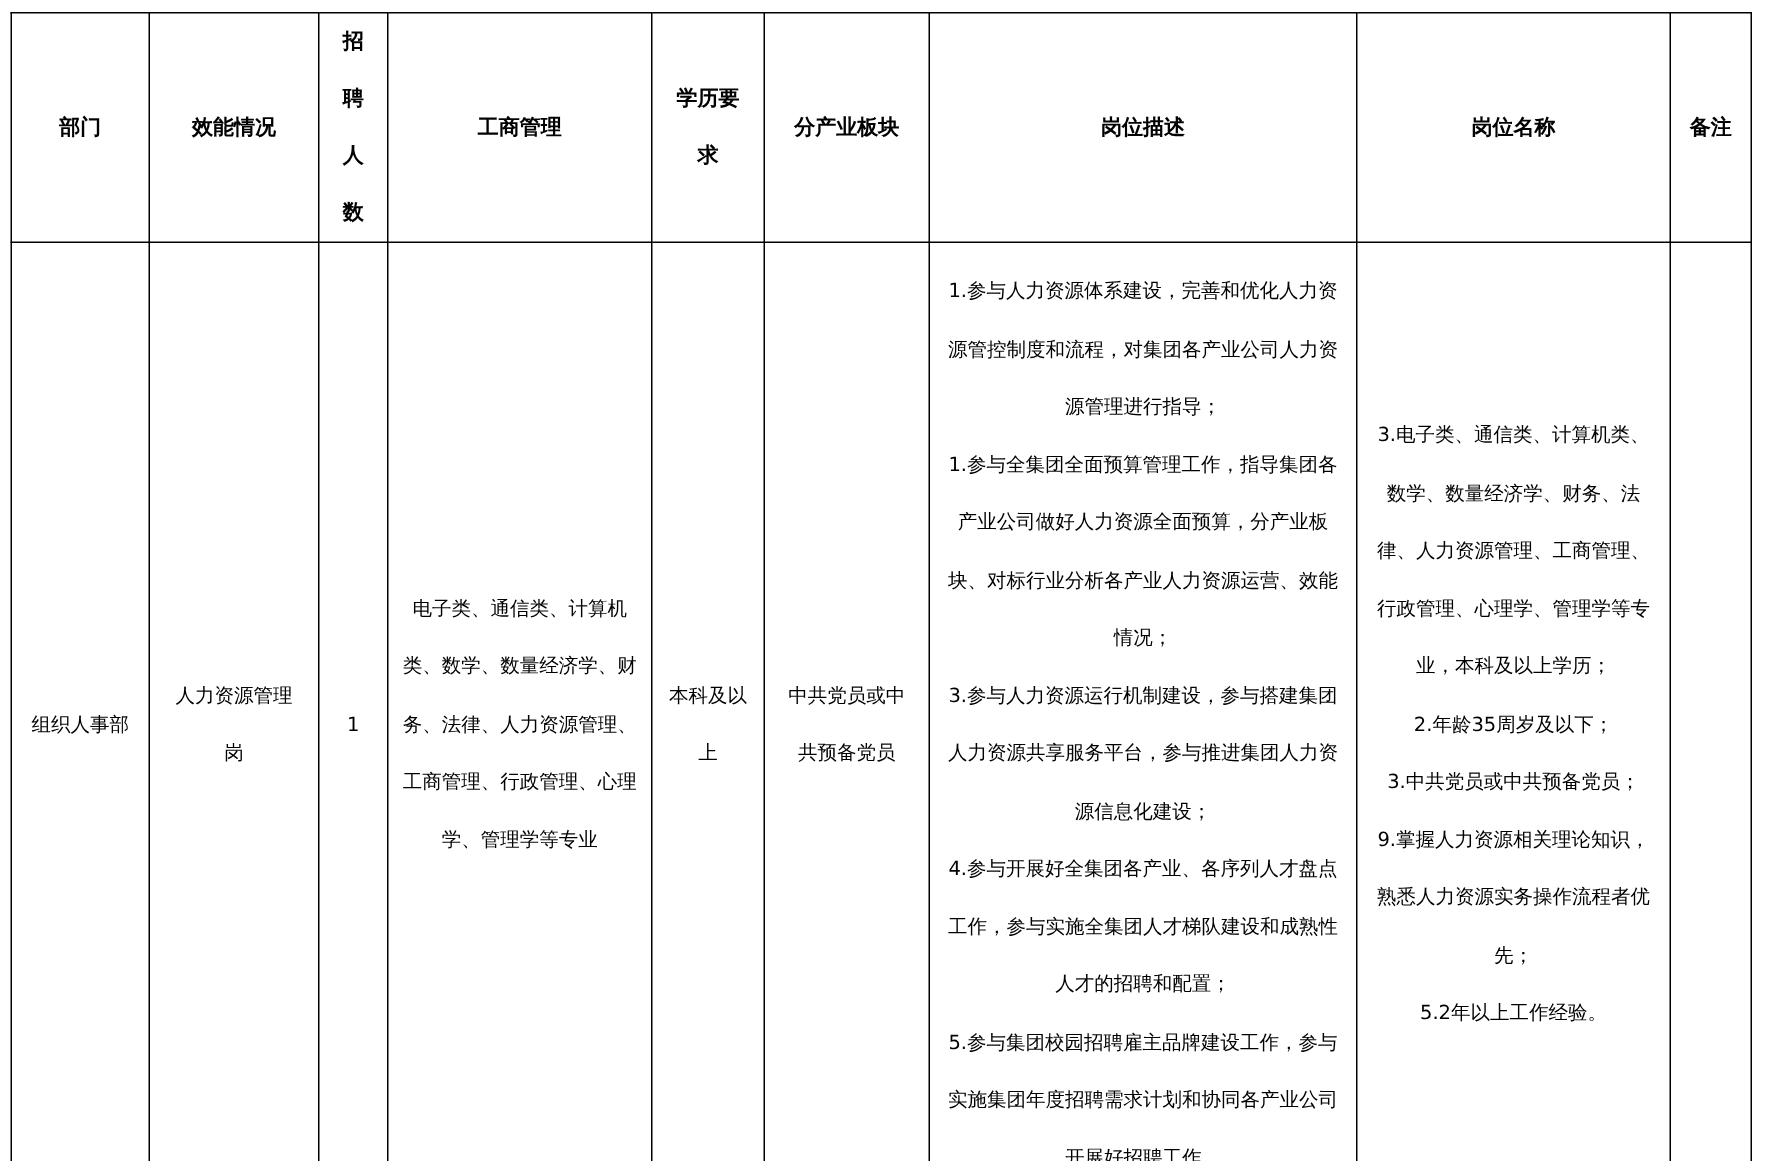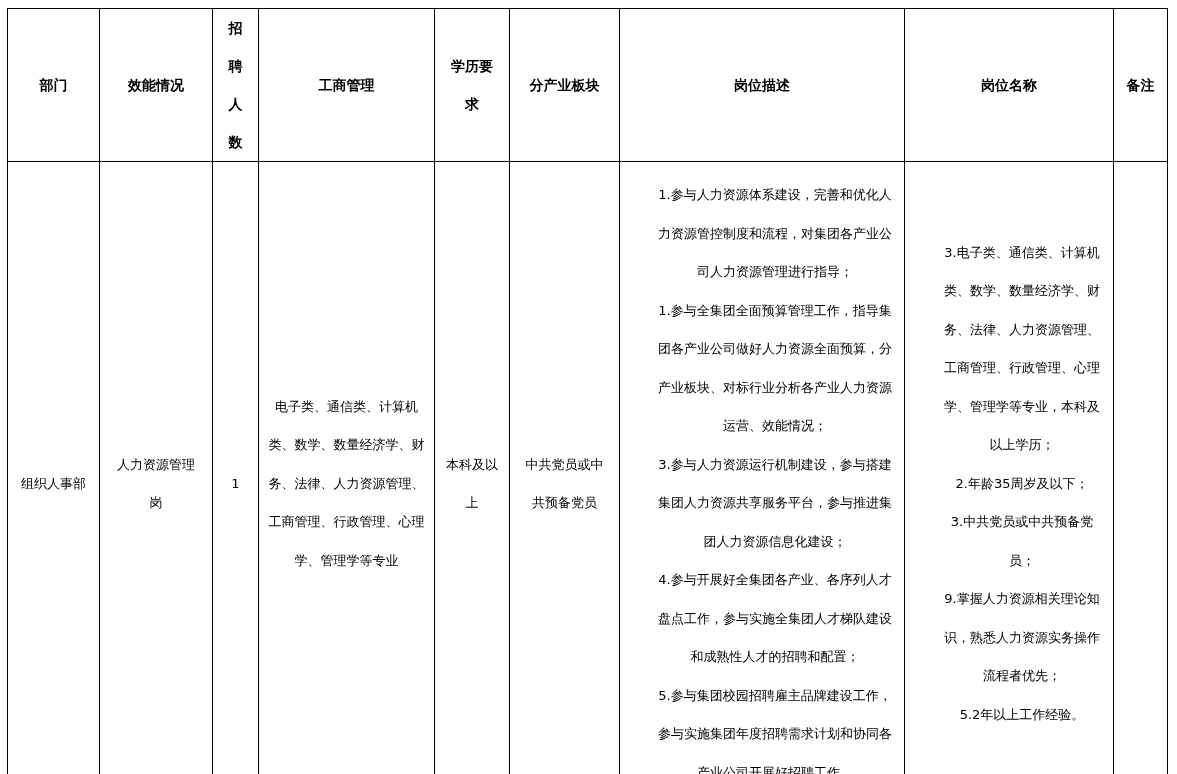--- a/index.html
+++ b/index.html
@@ -14,21 +14,21 @@
     border: 1.5px solid #000;
     text-align: center; vertical-align: middle;
     padding: 0 8px;
     font-size: 13px;
     line-height: 38.5px;
   }
   table.jobs th {
     font-weight: bold; font-size: 14px; height: 106px; line-height: 38px;
   }
   table.jobs tr.body-row td { height: 644px; }
-  .item { display: block; margin-left: 26px; }
+  .item { display: block; }
 </style>
 </head>
 <body>
 
 <table class="jobs">
   <colgroup>
     <col style="width:92px">
     <col style="width:113px">
     <col style="width:46px">
     <col style="width:176px">

